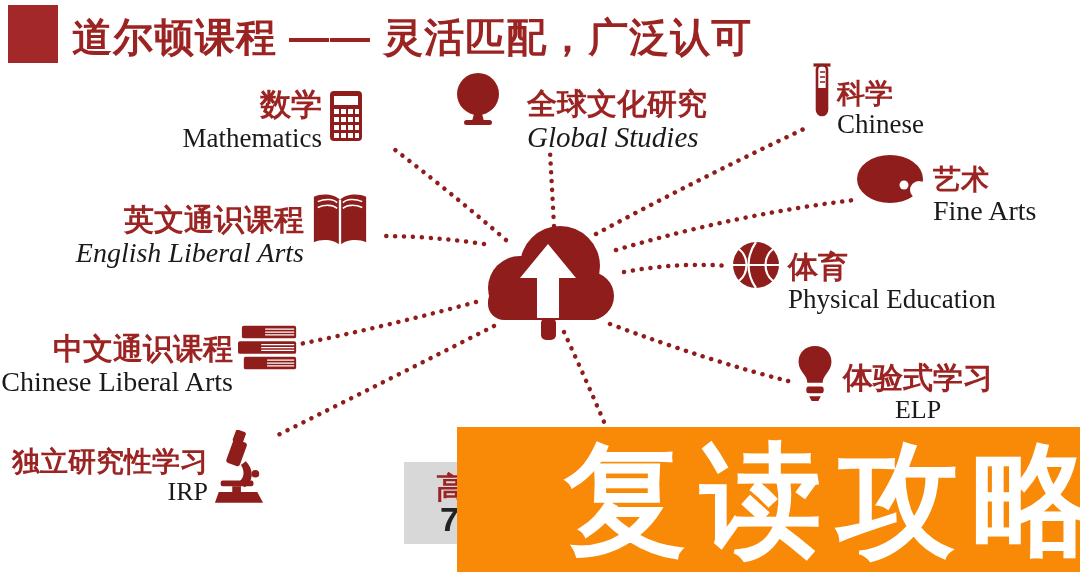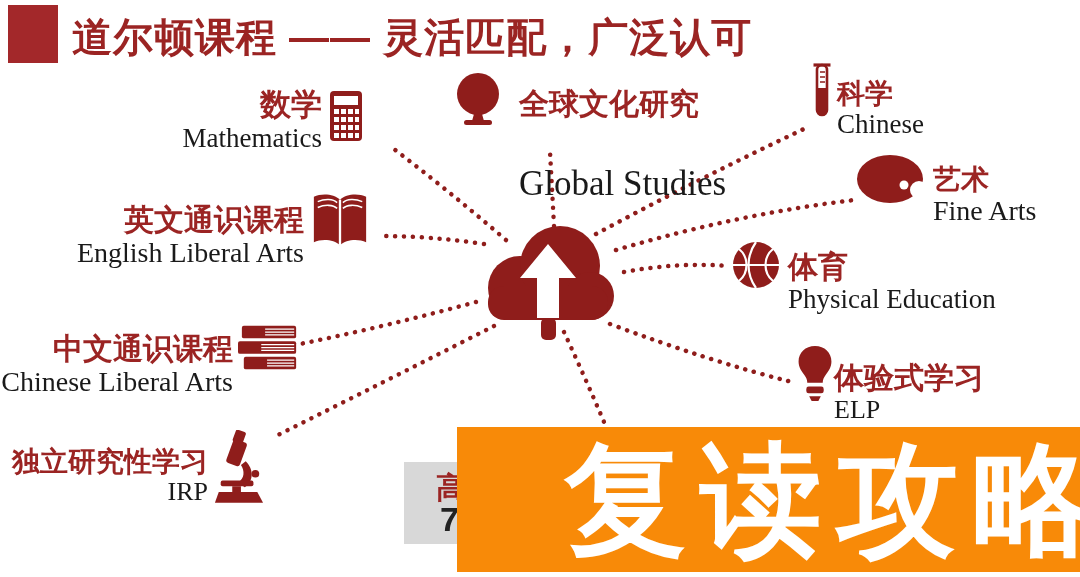--- a/index.html
+++ b/index.html
@@ -16,27 +16,27 @@
 
   
   .subject{position:absolute;display:flex;align-items:flex-start;z-index:2;}
   .col{display:flex;flex-direction:column;}
   .col.right{text-align:right;align-items:flex-end;}
   .zh{font-size:30px;font-weight:bold;color:#9B2423;line-height:1.12;white-space:nowrap;}
   .en{font-family:"Liberation Serif",serif;font-size:27px;color:#1a1a1a;line-height:1.12;white-space:nowrap;}
   .icon{flex:none;}
 
   .math{left:178px;top:88px;}        .math .col{width:144px;text-align:center;}  .math .zh{font-size:31px;} .math .icon{margin-left:7px;margin-top:2px;}
-  .global{left:451px;top:72px;}      .global .col{margin-left:12px;margin-top:15px;gap:43px;} .global .en{font-size:35px;}
+  .global{left:451px;top:72px;}      .global .col{margin-left:20px;margin-top:15px;} .global .en{font-size:29px;font-style:italic;}
   .sciences{left:812px;top:62px;}    .sciences .col{margin-left:5px;margin-top:16px;} .sciences .zh{font-size:28px;}
-  .english{left:104px;top:193px;}    .english .col{width:200px;margin-top:10px;} .english .en{font-size:28px;} .english .icon{margin-left:6px;margin-top:-4px;}
+  .english{left:104px;top:193px;}    .english .col{width:200px;margin-top:10px;} .english .en{font-size:28px;font-style:italic;} .english .icon{margin-left:6px;margin-top:-4px;}
   .finearts{left:856px;top:154px;}   .finearts .col{margin-left:5px;margin-top:10px;} .finearts .zh{font-size:28px;} .finearts .en{font-size:28px;}
   .pe{left:731px;top:240px;}         .pe .col{margin-left:7px;margin-top:10px;justify-content:flex-end;}
   .chinese{left:33px;top:326px;}     .chinese .col{width:200px;margin-top:6px;} .chinese .en{font-size:28px;} .chinese .icon{margin-left:5px;margin-top:-2px;}
-  .elp{left:796px;top:345px;}        .elp .col{margin-top:16px;} .elp .en{font-size:26px;}
+  .elp{left:796px;top:345px;}        .elp .col{margin-left:9px;margin-top:16px;align-items:center;} .elp .en{font-size:26px;}
   .irp{left:36px;top:446px;}         .irp .col{width:172px;justify-content:flex-end;} .irp .zh{font-size:28px;} .irp .en{font-size:26px;} .irp .icon{margin-left:5px;margin-top:-16px;}
 
   
   .gray-box{left:404px;top:462px;width:170px;height:82px;background:#D8D8D8;z-index:3;}
   .gray-box .g1{position:absolute;left:32px;top:6px;font-size:30px;font-weight:bold;color:#9B2423;}
   .gray-box .g2{position:absolute;left:36px;top:38px;font-size:34px;font-weight:bold;color:#222222;}
 
   
   .banner{left:457px;top:427px;width:747px;height:145px;background:#F88A08;z-index:6;
           display:flex;align-items:center;justify-content:center;}

